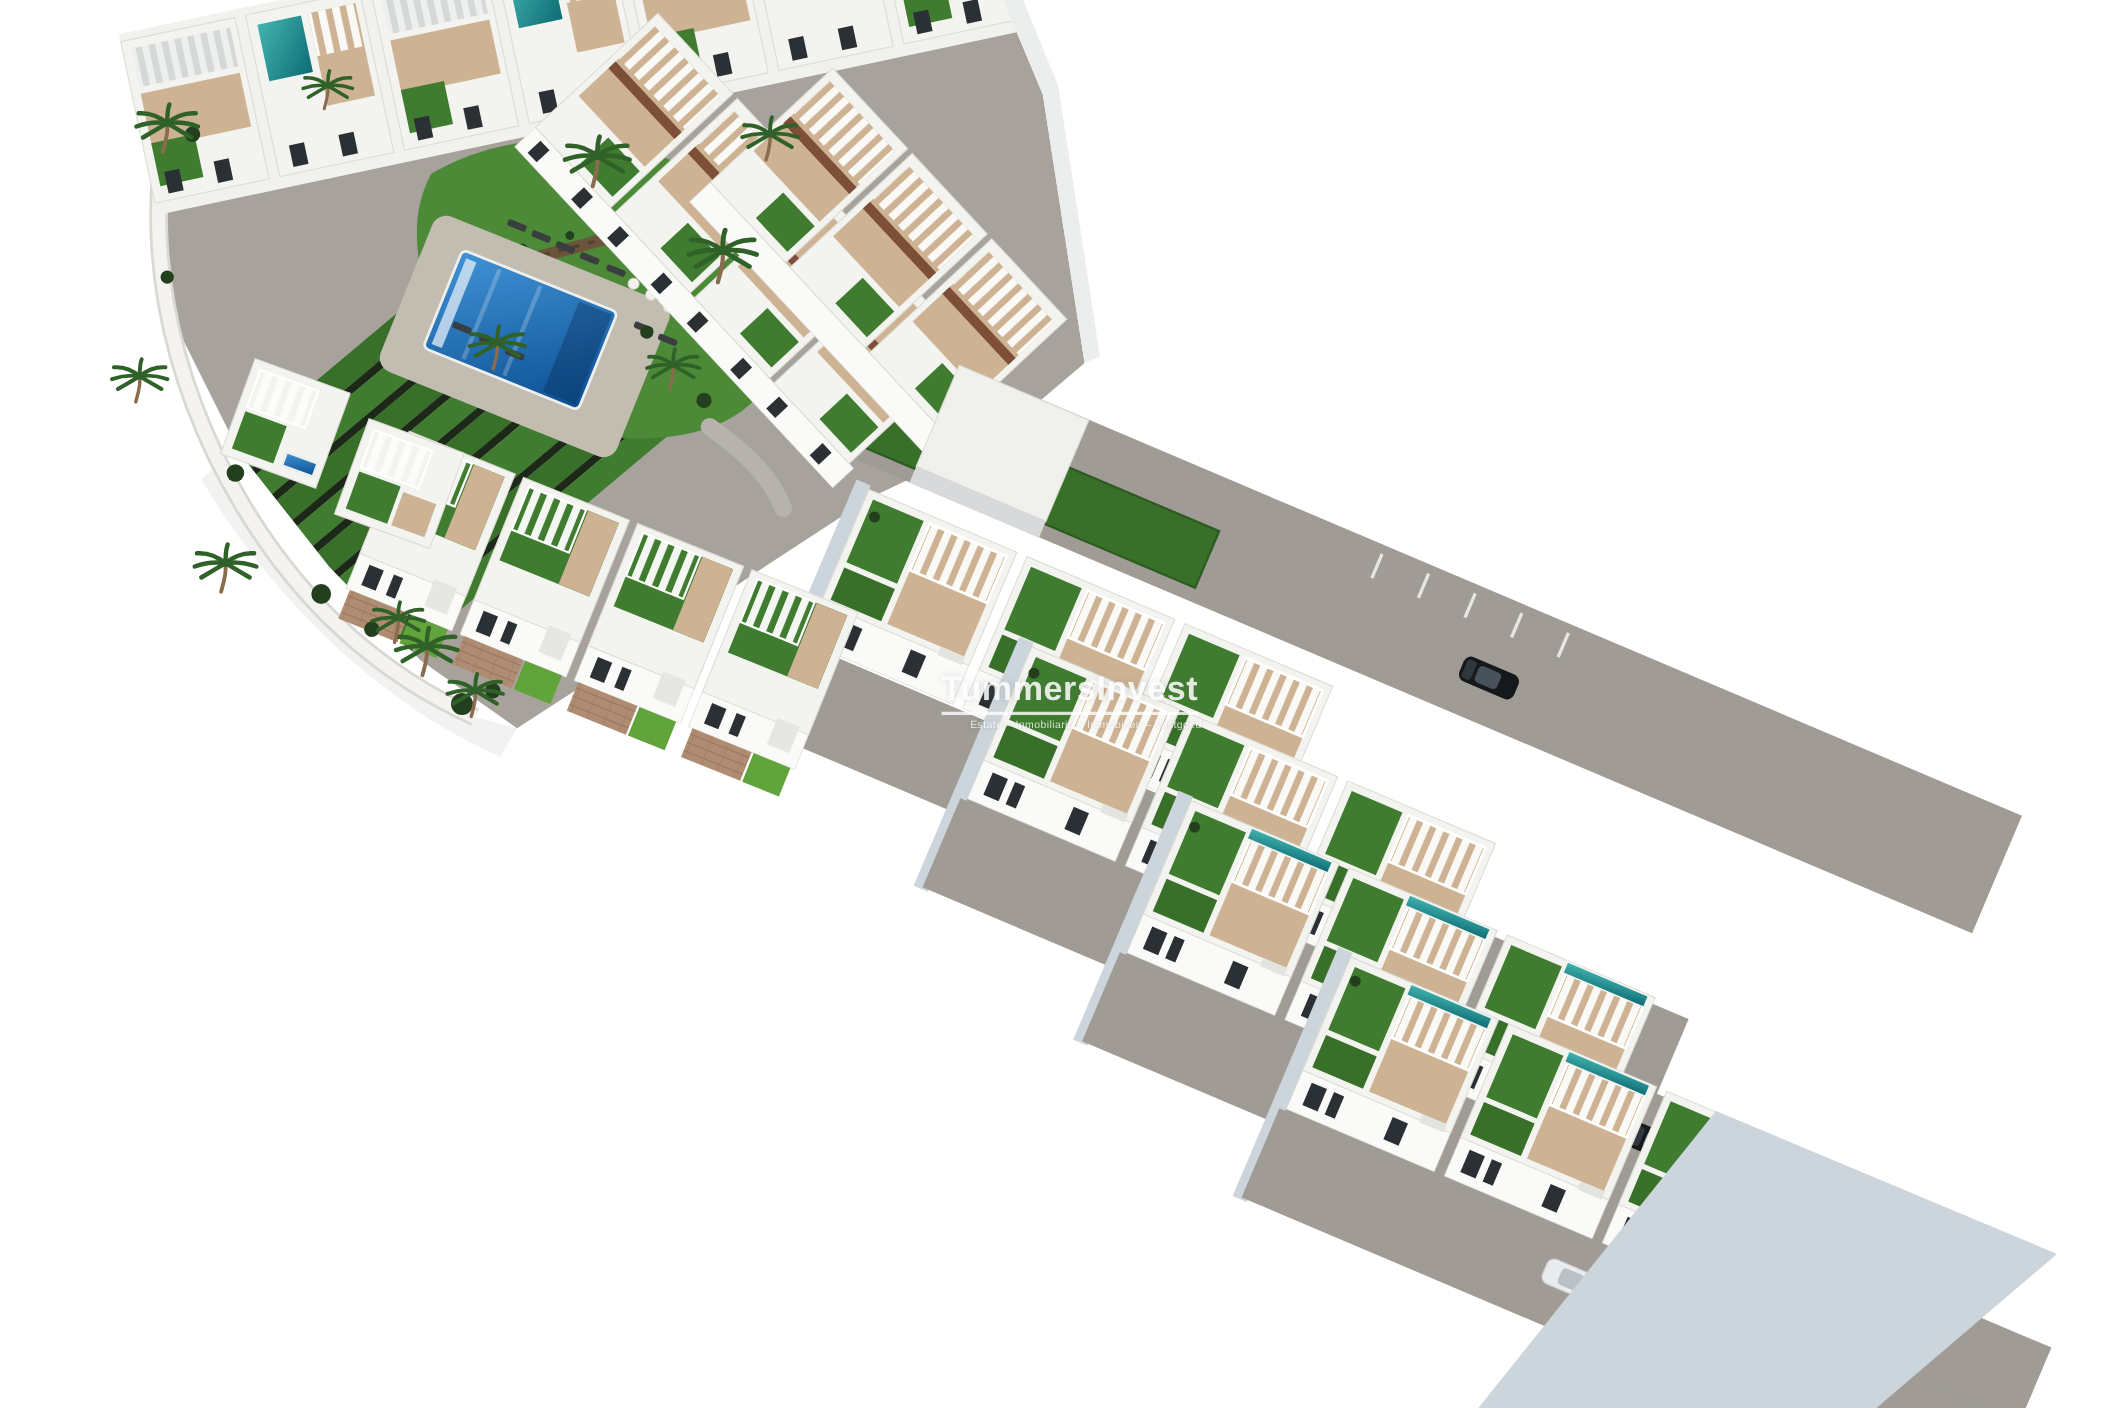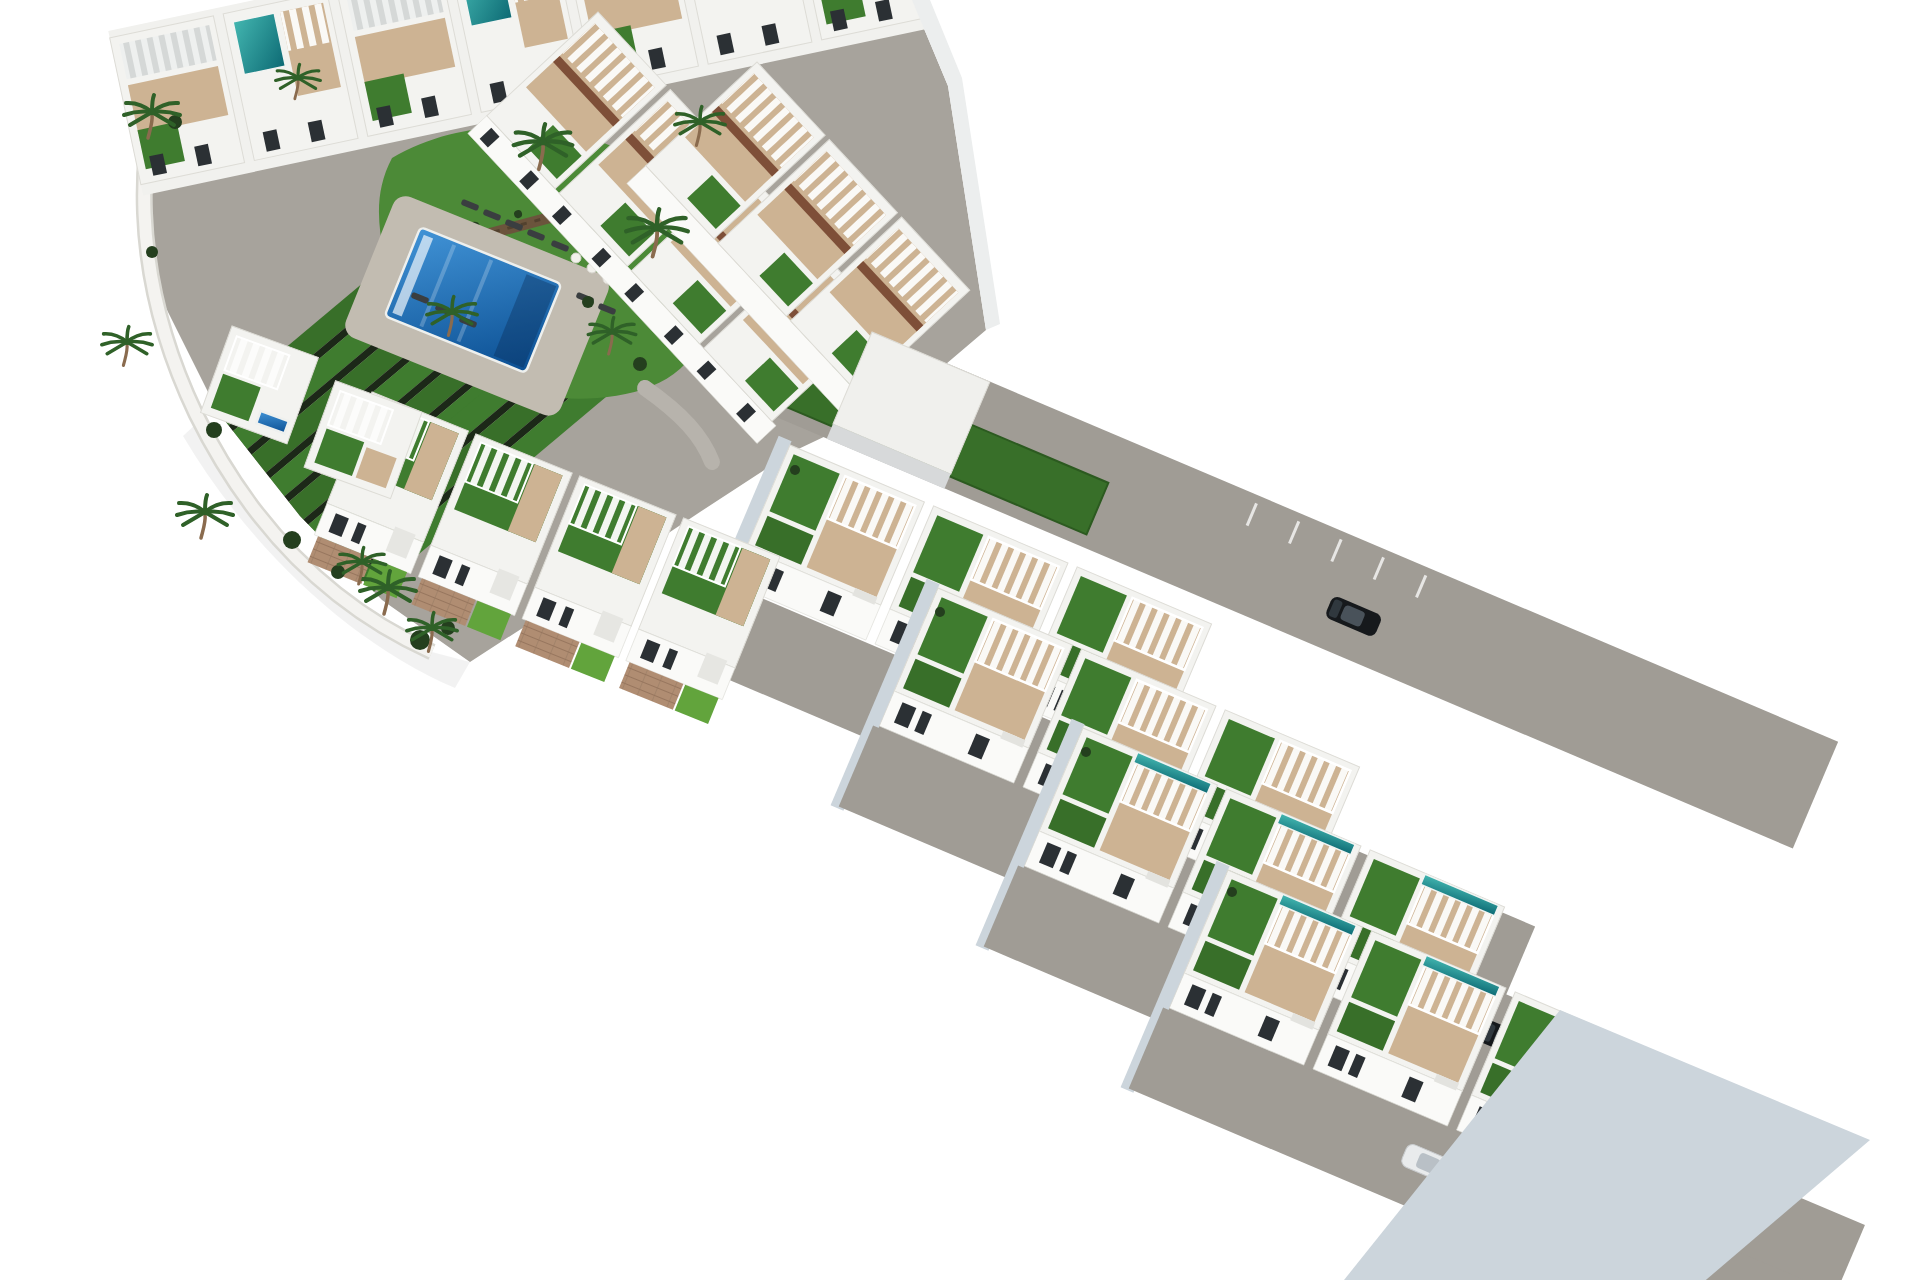--- a/index.html
+++ b/index.html
@@ -467,13 +467,17 @@
     <use href="#palm" transform="translate(432,628) scale(.9)"></use>
     <use href="#palm" transform="translate(543,142) scale(1.05)"></use>
     <use href="#palm" transform="translate(657,228) scale(1.1)"></use>
     <use href="#palm" transform="translate(452,312) scale(.9)"></use>
     <use href="#palm" transform="translate(612,332) scale(.85)"></use>
     <use href="#palm" transform="translate(700,122) scale(.9)"></use>
     <use href="#palm" transform="translate(362,562) scale(.85)"></use>
   </g>
 </svg>
 
+<div class="watermark">
+  <div class="wm-title">TummersInvest</div>
+  <div class="wm-sub">Estate – Inmobiliaria – Immobilien – Vastgoed</div>
 </div>
+</div>
 
 </body></html>

